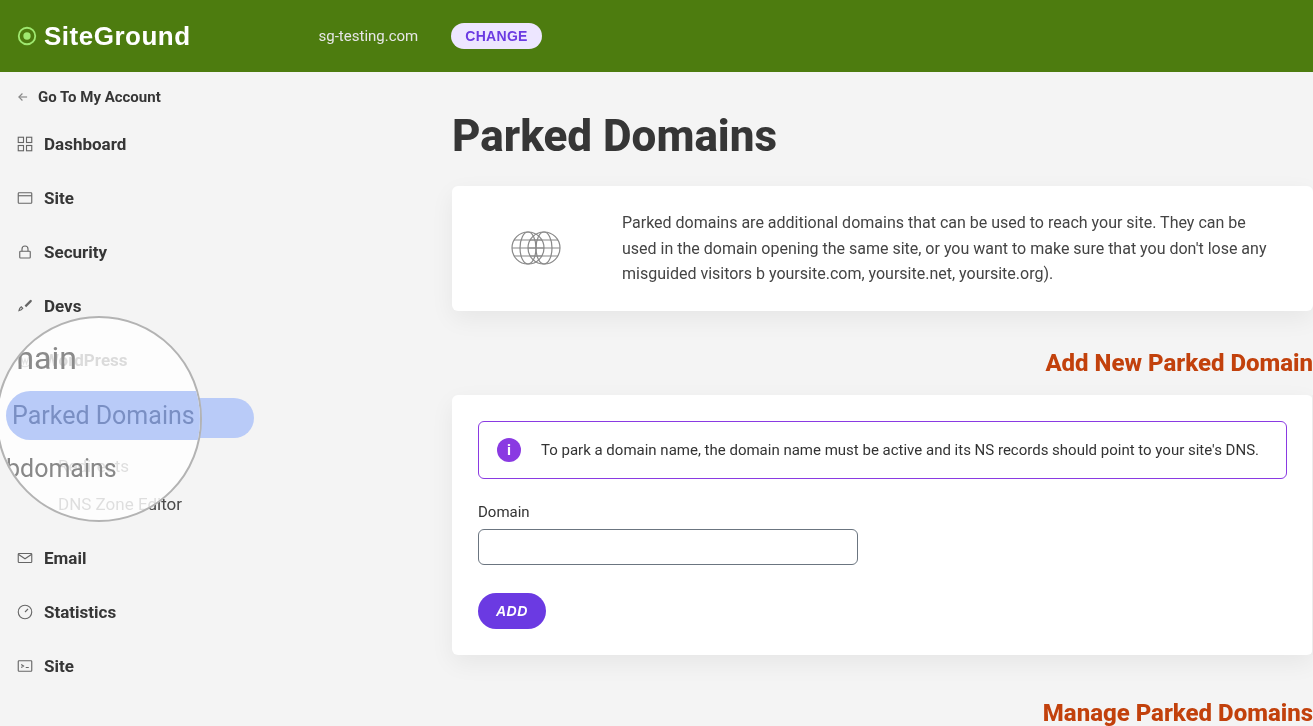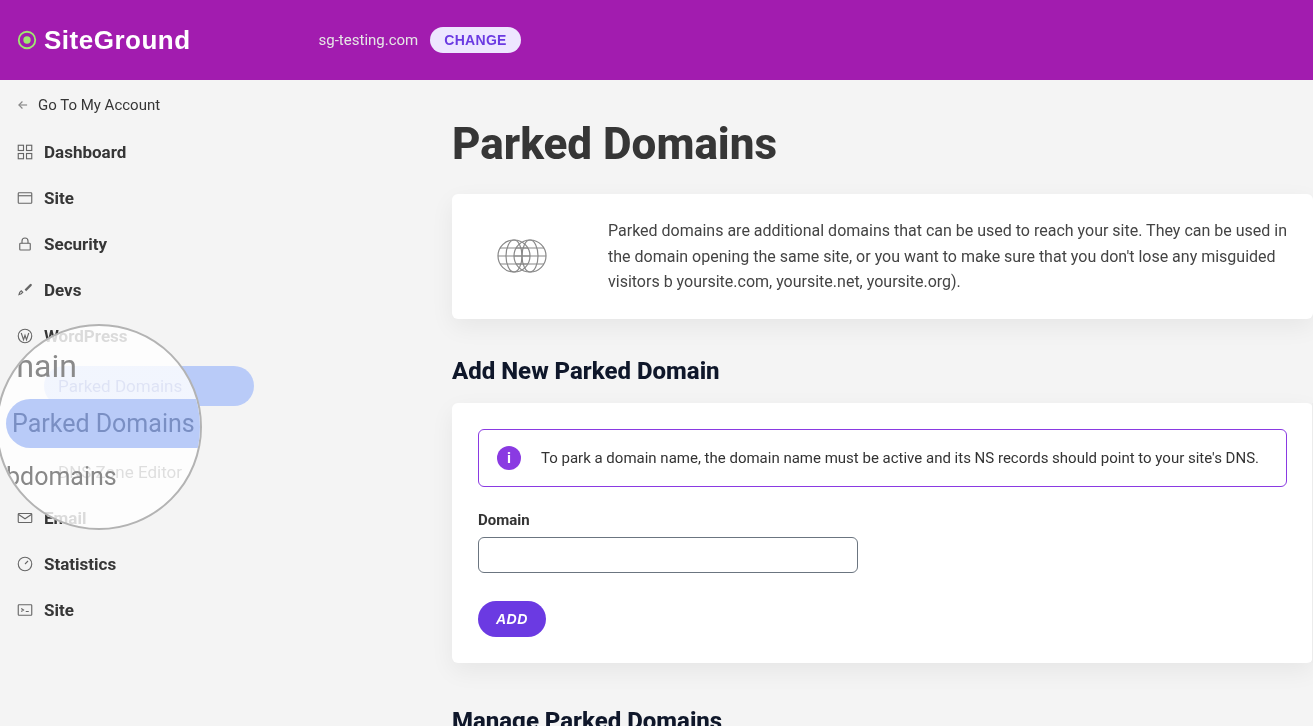--- a/index.html
+++ b/index.html
@@ -1,48 +1,48 @@
 <!DOCTYPE html>
 <html><head>
 <meta charset="utf-8">
 <style>
 * { margin: 0; padding: 0; box-sizing: border-box; }
 body { font-family: -apple-system, BlinkMacSystemFont, "Segoe UI", Roboto, Helvetica, Arial, sans-serif; background: #f4f4f4; width: 1313px; height: 726px; overflow: hidden; color: #363636; }
 
 
-.header { background: #a21caf; height: 80px; display: flex; align-items: center; padding: 0 16px; }
+.header { background: #4d7c0f; height: 72px; display: flex; align-items: center; padding: 0 16px; }
 .logo { display: flex; align-items: center; color: #fff; font-family: 'Comic Sans MS', 'Brush Script MT', cursive, sans-serif; font-size: 26px; font-weight: 700; letter-spacing: 0.5px; }
 .logo-icon { width: 22px; height: 22px; margin-right: 6px; display: inline-flex; }
-.header-domain-wrap { margin-left: 128px; display: flex; align-items: center; }
+.header-domain-wrap { margin-left: 128px; display: flex; align-items: center; gap: 21px; }
 .header-domain { color: #e6e6e6; font-size: 15px; margin-right: 12px; }
 .change-pill { background: #ede6ff; color: #6b3ae2; border-radius: 999px; padding: 5px 14px; font-size: 14px; font-weight: 700; letter-spacing: 0.3px; cursor: pointer; border: none; }
 
 
 .page { display: flex; }
 .sidebar { width: 252px; padding: 16px 0 0 16px; position: relative; }
-.back-link { display: flex; align-items: center; font-weight: 400; font-size: 15px; color: #363636; cursor: pointer; margin-bottom: 28px; }
+.back-link { display: flex; align-items: center; font-weight: 700; font-size: 15px; color: #363636; cursor: pointer; margin-bottom: 28px; }
 .back-link svg { margin-right: 8px; }
-.nav { display: flex; flex-direction: column; gap: 26px; }
+.nav { display: flex; flex-direction: column; gap: 34px; }
 .nav-item { display: flex; align-items: center; font-weight: 700; font-size: 17px; color: #363636; cursor: pointer; }
 .nav-item .icon { width: 18px; height: 18px; margin-right: 10px; color: #666; display: inline-flex; align-items: center; justify-content: center; }
 .sub-nav { margin-top: -6px; margin-left: 28px; display: flex; flex-direction: column; gap: 18px; }
 .sub-item { font-size: 17px; color: #4a4a4a; cursor: pointer; padding: 10px 14px; border-radius: 999px; width: 210px; }
 .sub-item.active { background: #b9cbf8; color: #4a66c9; }
 .main { flex: 1; padding: 38px 0 0 200px; overflow: hidden; }
 h1 { font-size: 44px; font-weight: 800; color: #363636; margin-bottom: 24px; }
-.card { background: #fff; border-radius: 6px; box-shadow: 0 8px 24px rgba(0,0,0,0.06); padding: 24px 24px; margin-bottom: 38px; display: flex; align-items: center; }
+.card { background: #fff; border-radius: 6px; box-shadow: 0 8px 24px rgba(0,0,0,0.06); padding: 24px 38px; margin-bottom: 38px; display: flex; align-items: center; }
 .intro-card .globe-ill { width: 92px; display: flex; justify-content: center; margin-right: 40px; color: #777; }
 .intro-card .desc { flex: 1; font-size: 16px; line-height: 1.6; color: #444; }
-.section-title { font-size: 24px; font-weight: 800; color: #0f172a; margin-bottom: 18px; }
+.section-title { font-size: 24px; font-weight: 800; color: #c2410c; margin-bottom: 18px; text-align: right; }
 .form-card { background: #fff; border-radius: 6px; box-shadow: 0 8px 24px rgba(0,0,0,0.06); padding: 26px; margin-bottom: 44px; position: relative; }
 .form-card::after { content: ''; position: absolute; top: 0; right: 0; bottom: 0; width: 1px; background: #ececec; }
 .info-box { border: 1.5px solid #8a3ae2; border-radius: 6px; padding: 16px 18px; display: flex; align-items: center; margin-bottom: 24px; }
 .info-badge { width: 24px; height: 24px; border-radius: 50%; background: #8a3ae2; color: #fff; display: flex; align-items: center; justify-content: center; font-weight: 700; font-size: 15px; margin-right: 20px; flex-shrink: 0; }
 .info-text { font-size: 15px; color: #333; }
-.field-label { font-size: 15px; color: #333; margin-bottom: 8px; display: block; font-weight: bold; }
+.field-label { font-size: 15px; color: #333; margin-bottom: 8px; display: block; }
 .text-input { width: 380px; height: 36px; border: 1.5px solid #6b7580; border-radius: 6px; padding: 0 12px; font-size: 15px; outline: none; }
 .add-btn { margin-top: 28px; background: #6b3ae2; color: #fff; font-weight: 700; font-size: 14px; letter-spacing: 0.5px; border: none; border-radius: 999px; padding: 10px 18px; cursor: pointer; font-style: italic; }
 
 
 .magnifier { position: absolute; width: 206px; height: 206px; border: 2px solid #b3b3b3; border-radius: 50%; top: 244px; left: -4px; background: radial-gradient(circle at center, rgba(255,255,255,0.82), rgba(255,255,255,0.82)); overflow: hidden; display: flex; flex-direction: column; justify-content: center; padding-left: 8px; pointer-events: none; }
 .magnifier .m-top { font-size: 32px; font-weight: 400; color: #8a8a8a; margin-top: -16px; margin-bottom: 14px; }
 .magnifier .m-mid { font-size: 25px; color: #7a8fc3; background: #b9cbf8; border-radius: 999px; padding: 10px 6px 10px 6px; width: 240px; margin-bottom: 14px; }
 .magnifier .m-bot { font-size: 25px; color: #888; }
 </style>
 </head>

